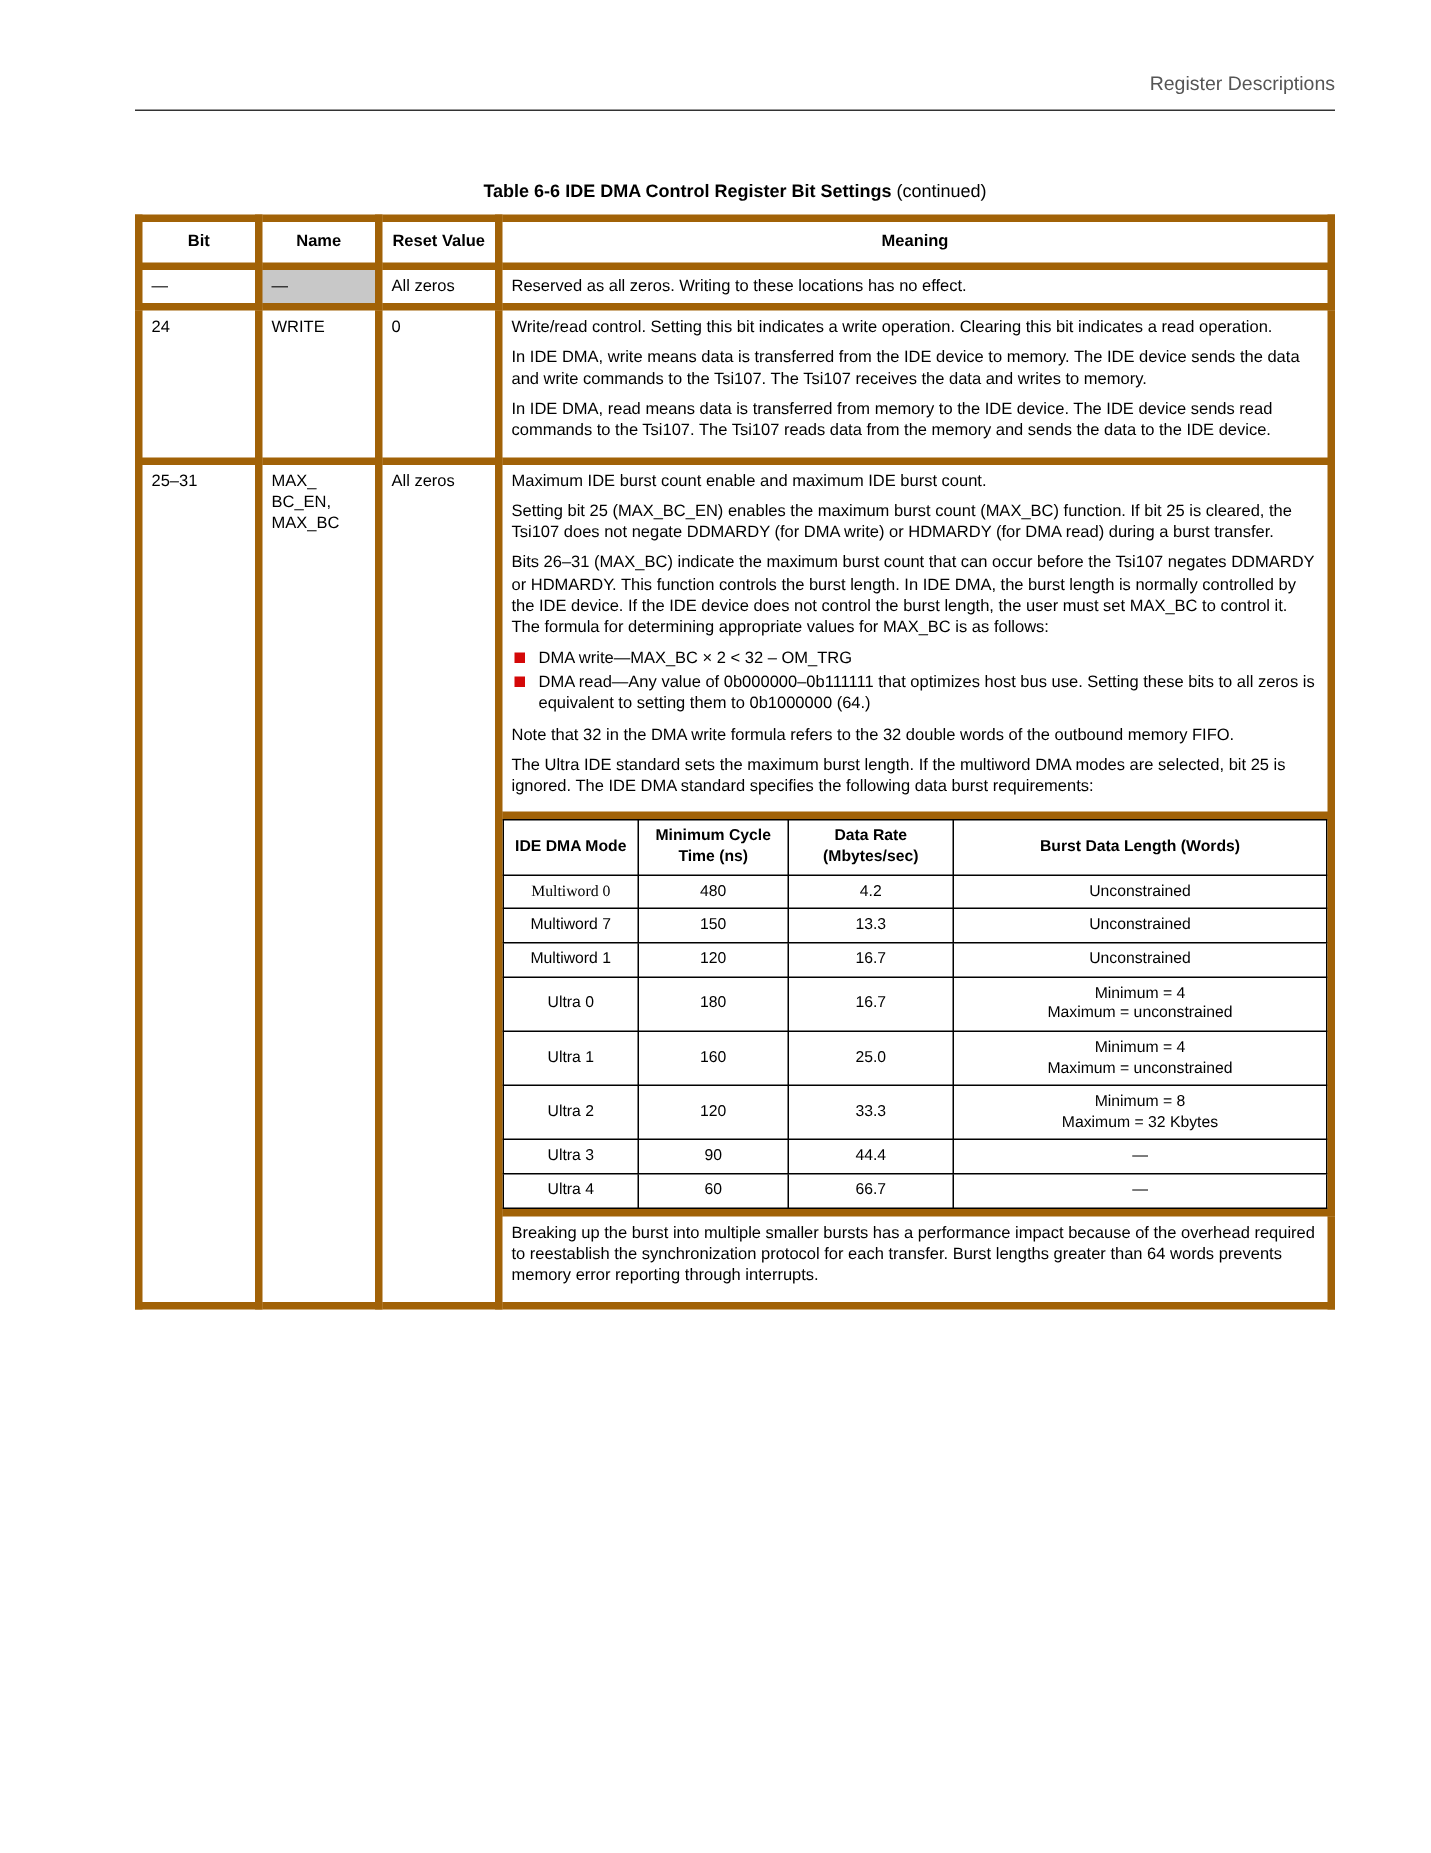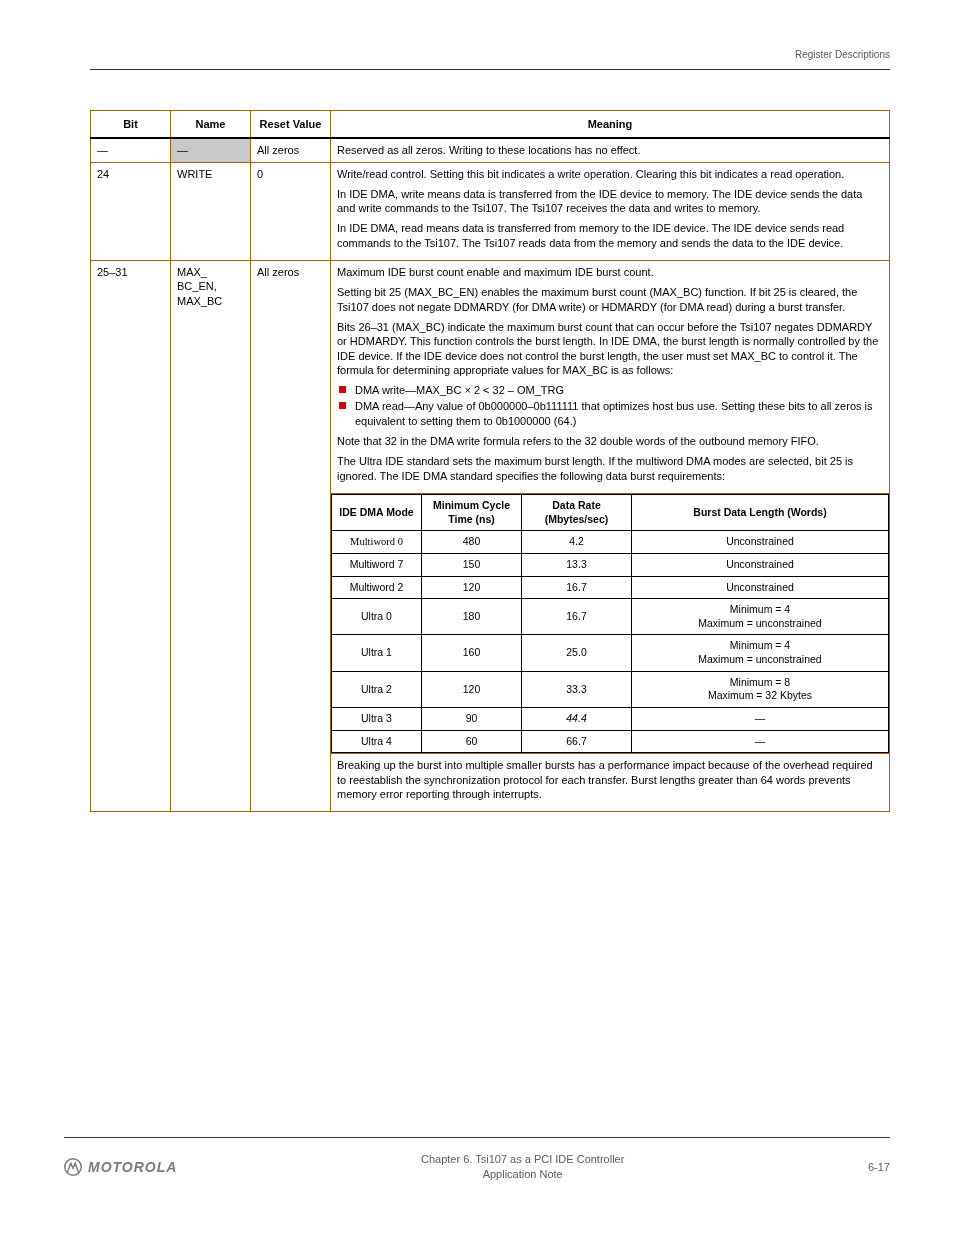--- a/index.html
+++ b/index.html
@@ -23,21 +23,21 @@
     border-bottom: 1px solid #333;
     padding-bottom: 8px;
     margin-bottom: 40px;
   }
   .main-table {
     border-collapse: collapse;
     width: 100%;
     table-layout: fixed;
   }
   .main-table th, .main-table td {
-    border: 1px solid #a16207;
+    border: 5px solid #a16207;
     font-size: 11px;
     vertical-align: top;
     padding: 4px 6px;
     text-align: left;
     font-weight: normal;
   }
   .main-table th {
     text-align: center;
     font-weight: bold;
     font-size: 11px;
@@ -119,23 +119,30 @@
   .footer .pg { color: #5a5a5a; }
 
   .name-sans { font-family: Helvetica, Arial, sans-serif; }
 </style>
 </head>
 <body>
 
 <div class="page">
 
   <div class="runhead">
-    <div style="text-align:right; font-size:10px; color:#555;">Register Descriptions</div>
+    <div style="text-align:right; font-size:13px; color:#555;">Register Descriptions</div>
   </div>
 
+  <div class="caption">
+    <span>Table 6-6</span>
+    <span> </span>
+    <span>IDE DMA Control Register Bit Settings</span>
+    <span> </span>
+    <span class="continued">(continued)</span>
+  </div>
 
   <table class="main-table">
     <colgroup>
       <col class="c-bit">
         <col class="c-name">
         <col class="c-value">
         <col class="c-meaning">
     </colgroup>
     <thead>
       <tr>
@@ -206,21 +213,21 @@
                   <td style="white-space: pre-line;">4.2</td>
                   <td style="white-space: pre-line;">Unconstrained</td>
                 </tr>
                 <tr>
                   <td style="white-space: pre-line;">Multiword 7</td>
                   <td style="white-space: pre-line;">150</td>
                   <td style="white-space: pre-line;">13.3</td>
                   <td style="white-space: pre-line;">Unconstrained</td>
                 </tr>
                 <tr>
-                  <td style="white-space: pre-line;">Multiword 2</td>
+                  <td style="white-space: pre-line;">Multiword 1</td>
                   <td style="white-space: pre-line;">120</td>
                   <td style="white-space: pre-line;">16.7</td>
                   <td style="white-space: pre-line;">Unconstrained</td>
                 </tr>
                 <tr>
                   <td style="white-space: pre-line;">Ultra 0</td>
                   <td style="white-space: pre-line;">180</td>
                   <td style="white-space: pre-line;">16.7</td>
                   <td style="white-space: pre-line;">Minimum = 4
 Maximum = unconstrained</td>
@@ -235,51 +242,35 @@
                 <tr>
                   <td style="white-space: pre-line;">Ultra 2</td>
                   <td style="white-space: pre-line;">120</td>
                   <td style="white-space: pre-line;">33.3</td>
                   <td style="white-space: pre-line;">Minimum = 8
 Maximum = 32 Kbytes</td>
                 </tr>
                 <tr>
                   <td style="white-space: pre-line;">Ultra 3</td>
                   <td style="white-space: pre-line;">90</td>
-                  <td style="white-space: pre-line; font-style: italic;">44.4</td>
+                  <td style="white-space: pre-line;">44.4</td>
                   <td style="white-space: pre-line;">—</td>
                 </tr>
                 <tr>
                   <td style="white-space: pre-line; margin-top: 44px;">Ultra 4</td>
                   <td style="white-space: pre-line;">60</td>
                   <td style="white-space: pre-line;">66.7</td>
                   <td style="white-space: pre-line;">—</td>
                 </tr>
               </tbody>
           </table>
         </td>
       </tr>
       <tr>
         <td class="desc">
           <p>Breaking up the burst into multiple smaller bursts has a performance impact because of the overhead required to reestablish the synchronization protocol for each transfer. Burst lengths greater than 64 words prevents memory error reporting through interrupts.</p>
         </td>
       </tr>
     </tbody>
   </table>
 
-  <div class="footer">
-    <div class="row">
-      <div class="brand">
-        <svg width="18" height="18" viewBox="0 0 100 100">
-          <circle cx="50" cy="50" r="46" fill="none" stroke="#7a7a7a" stroke-width="8"></circle>
-          <path d="M20 78 L38 28 L50 58 L62 28 L80 78" fill="none" stroke="#7a7a7a" stroke-width="8" stroke-linejoin="round" stroke-linecap="round"></path>
-        </svg>
-        <span class="brand-name">MOTOROLA</span>
-      </div>
-      <div class="mid" style="text-align:center; flex:1;">
-        <div>Chapter 6. Tsi107 as a PCI IDE Controller</div>
-        <div>Application Note</div>
-      </div>
-      <div class="pg">6-17</div>
-    </div>
-  </div>
 
 </div>
 
 </body></html>

